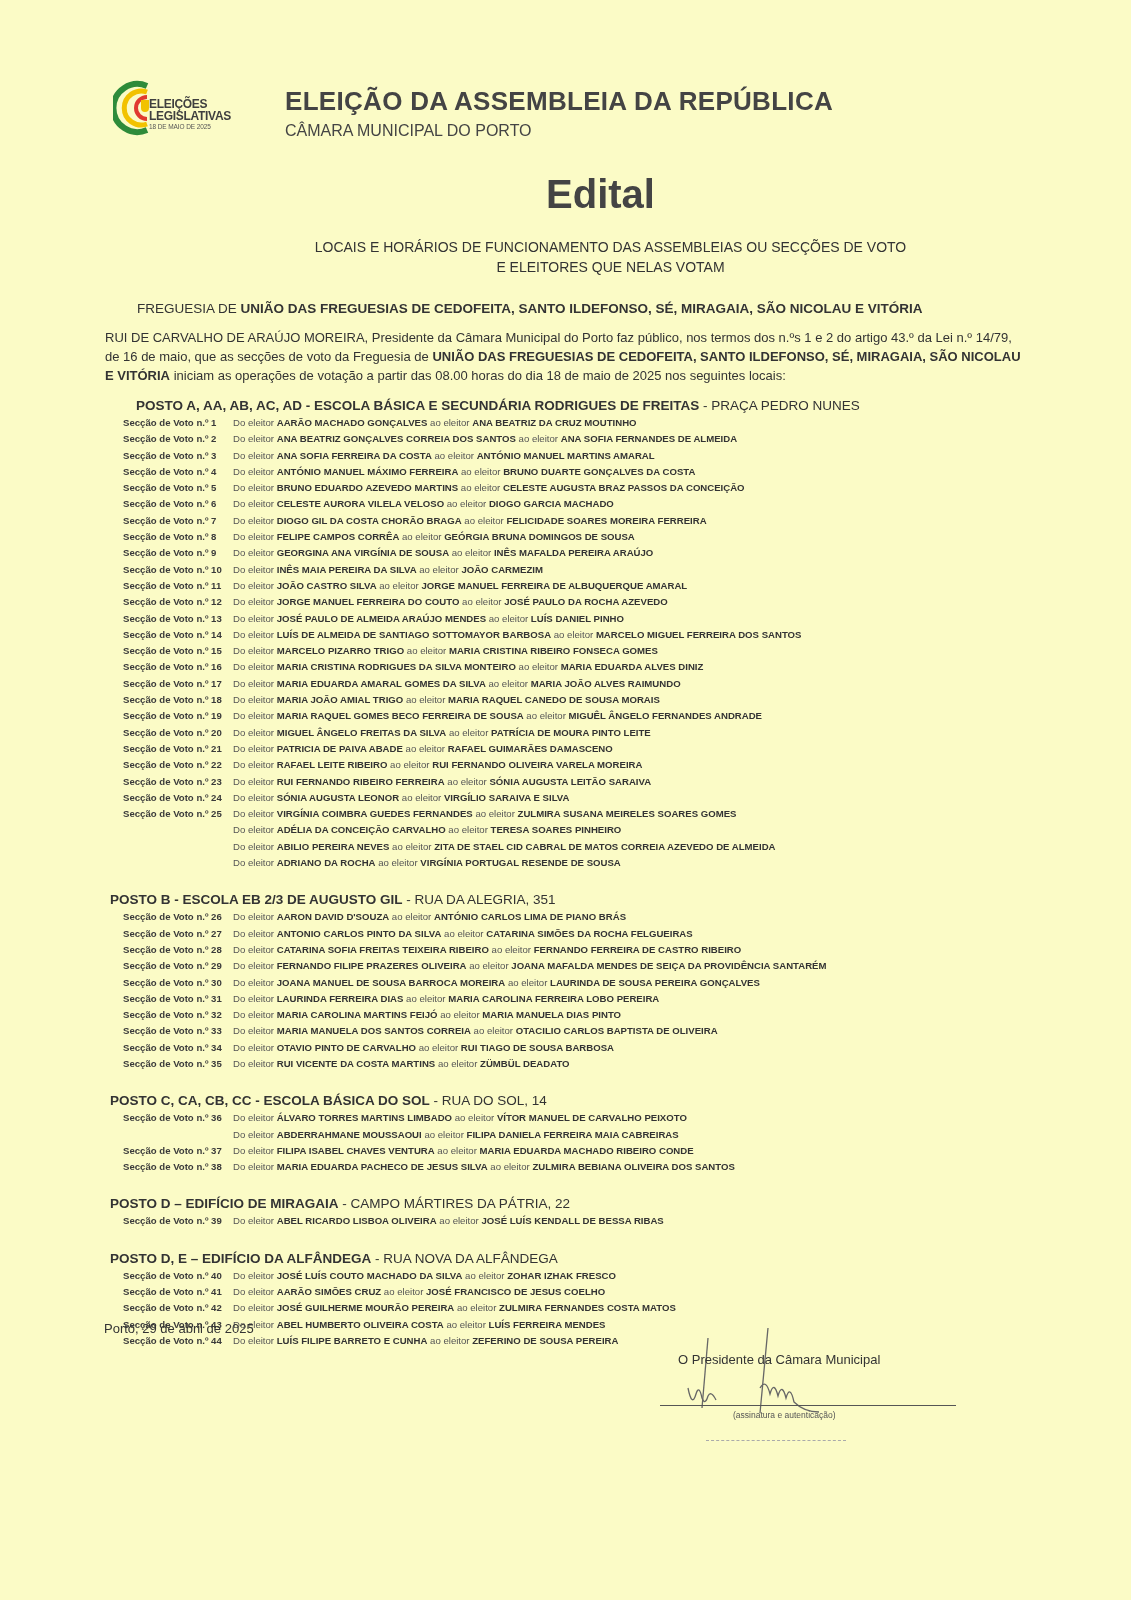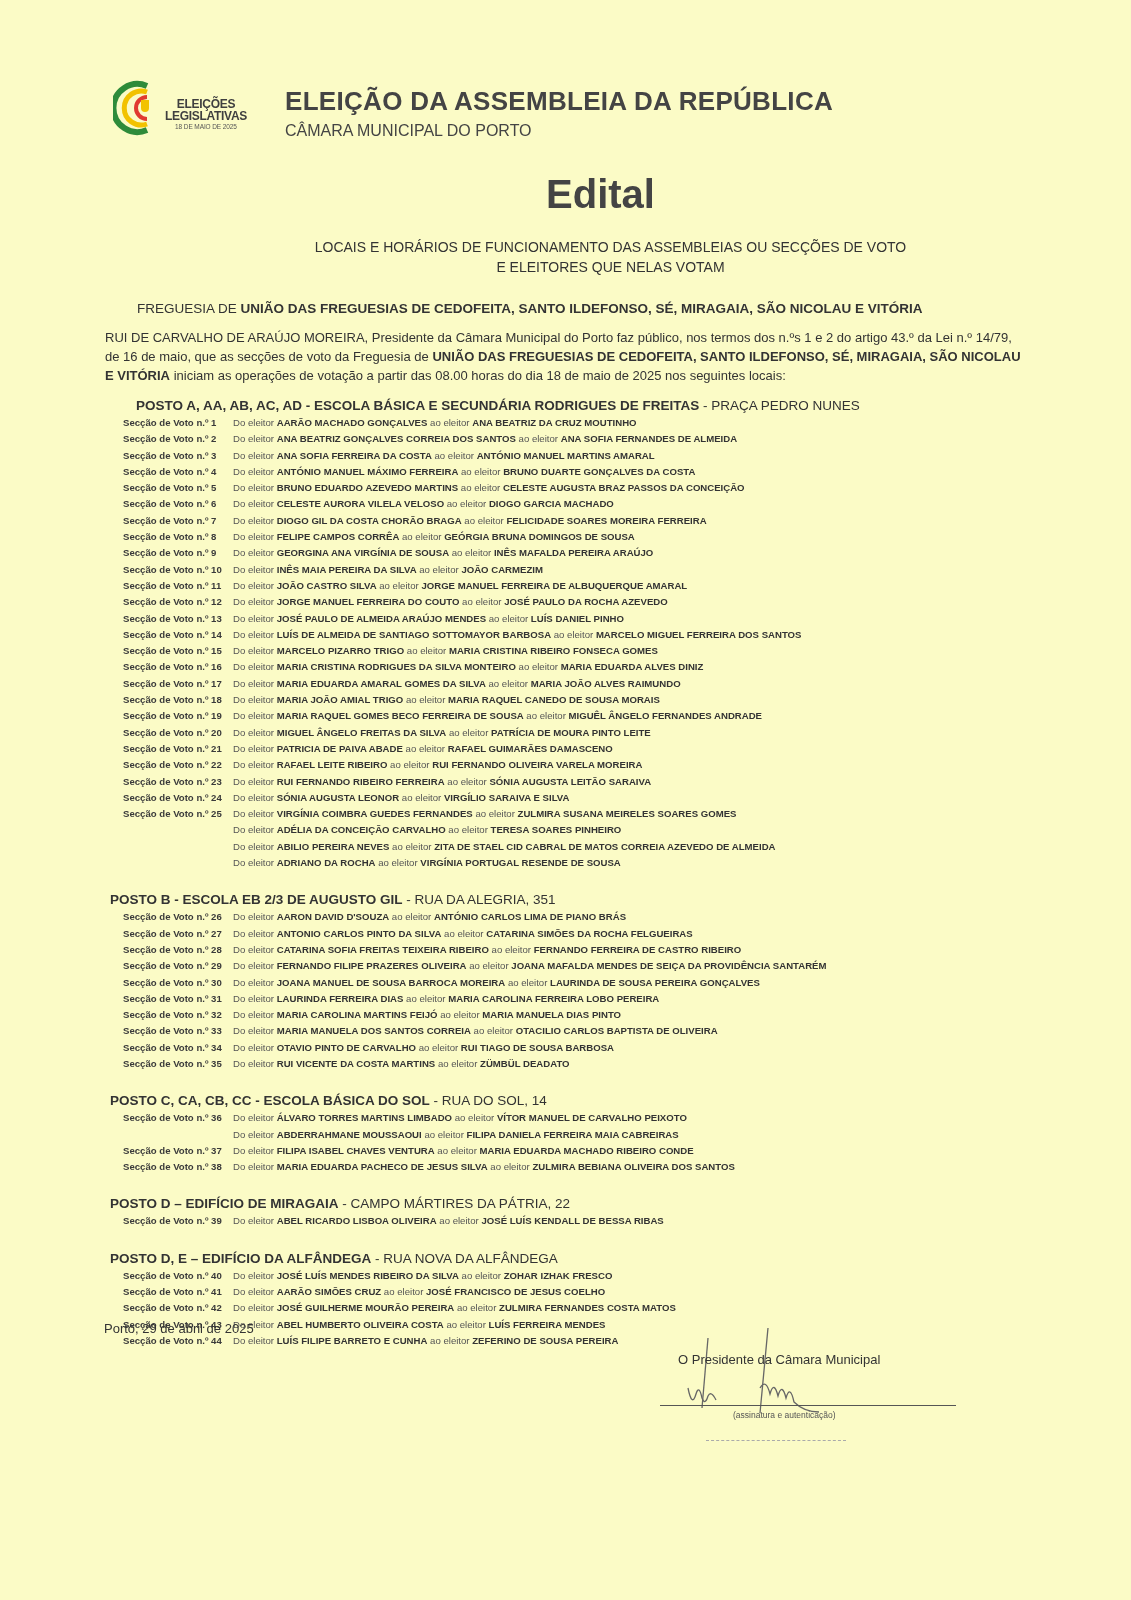--- a/index.html
+++ b/index.html
@@ -7,21 +7,21 @@
     width: 1131px; height: 1600px;
     background: #fbfbc6;
     font-family: "Liberation Sans", sans-serif;
     color: #3a3a3a;
     position: relative;
     overflow: hidden;
   }
   .page { position: absolute; left: 0; top: 0; width: 1131px; height: 1600px; }
   .header { position: absolute; left: 113px; top: 78px; width: 760px; height: 70px; }
   .logo { position: absolute; left: 0; top: 2px; width: 130px; height: 64px; }
-  .logo-text { position: absolute; left: 52px; top: 18px; line-height: 1; text-align: center; }
+  .logo-text { position: absolute; left: 36px; top: 18px; line-height: 1; }
   .logo-l1, .logo-l2 { font-weight: bold; font-size: 12px; color: #3f3f3f; letter-spacing: -0.3px; display: block; }
   .logo-l3 { font-size: 6.5px; color: #555; display: block; margin-top: 2px; letter-spacing: -0.1px; }
   .title { position: absolute; left: 172px; top: 8px; font-size: 26px; font-weight: bold; color: #444; letter-spacing: 0.3px; white-space: nowrap; }
   .subtitle { position: absolute; left: 172px; top: 44px; font-size: 16px; color: #444; white-space: nowrap; }
   .edital { position: absolute; left: 0; width: 1131px; top: 172px; text-align: center; font-size: 40px; font-weight: bold; color: #444; padding-left: 70px; box-sizing: border-box; }
   .desc { position: absolute; left: 0; width: 1131px; top: 237px; text-align: center; font-size: 14px; color: #333; line-height: 20px; padding-left: 90px; box-sizing: border-box; }
   .freguesia { position: absolute; left: 105px; top: 301px; font-size: 13.5px; color: #333; white-space: nowrap; margin-left: 32px; }
   .freguesia b { font-weight: bold; }
   .intro { position: absolute; left: 105px; top: 328px; width: 920px; font-size: 13px; line-height: 19px; color: #333; }
   .list { position: absolute; left: 110px; top: 397px; width: 900px; }
@@ -251,21 +251,21 @@
         <span class="entry"><span class="k">Do eleitor </span><b>MARIA EDUARDA PACHECO DE JESUS SILVA</b><span class="k"> ao eleitor </span><b>ZULMIRA BEBIANA OLIVEIRA DOS SANTOS</b></span>
       </div>
       <div class="posto"><b>POSTO D – EDIFÍCIO DE MIRAGAIA</b><span> - CAMPO MÁRTIRES DA PÁTRIA, 22</span></div>
       <div class="row">
         <span class="sec">Secção de Voto n.º 39</span>
         <span class="entry"><span class="k">Do eleitor </span><b>ABEL RICARDO LISBOA OLIVEIRA</b><span class="k"> ao eleitor </span><b>JOSÉ LUÍS KENDALL DE BESSA RIBAS</b></span>
       </div>
       <div class="posto"><b>POSTO D, E – EDIFÍCIO DA ALFÂNDEGA</b><span> - RUA NOVA DA ALFÂNDEGA</span></div>
       <div class="row">
         <span class="sec">Secção de Voto n.º 40</span>
-        <span class="entry"><span class="k">Do eleitor </span><b>JOSÉ LUÍS MENDES RIBEIRO DA SILVA</b><span class="k"> ao eleitor </span><b>ZOHAR IZHAK FRESCO</b></span>
+        <span class="entry"><span class="k">Do eleitor </span><b>JOSÉ LUÍS COUTO MACHADO DA SILVA</b><span class="k"> ao eleitor </span><b>ZOHAR IZHAK FRESCO</b></span>
       </div>
       <div class="row">
         <span class="sec">Secção de Voto n.º 41</span>
         <span class="entry"><span class="k">Do eleitor </span><b>AARÃO SIMÕES CRUZ</b><span class="k"> ao eleitor </span><b>JOSÉ FRANCISCO DE JESUS COELHO</b></span>
       </div>
       <div class="row">
         <span class="sec">Secção de Voto n.º 42</span>
         <span class="entry"><span class="k">Do eleitor </span><b>JOSÉ GUILHERME MOURÃO PEREIRA</b><span class="k"> ao eleitor </span><b>ZULMIRA FERNANDES COSTA MATOS</b></span>
       </div>
       <div class="row">

